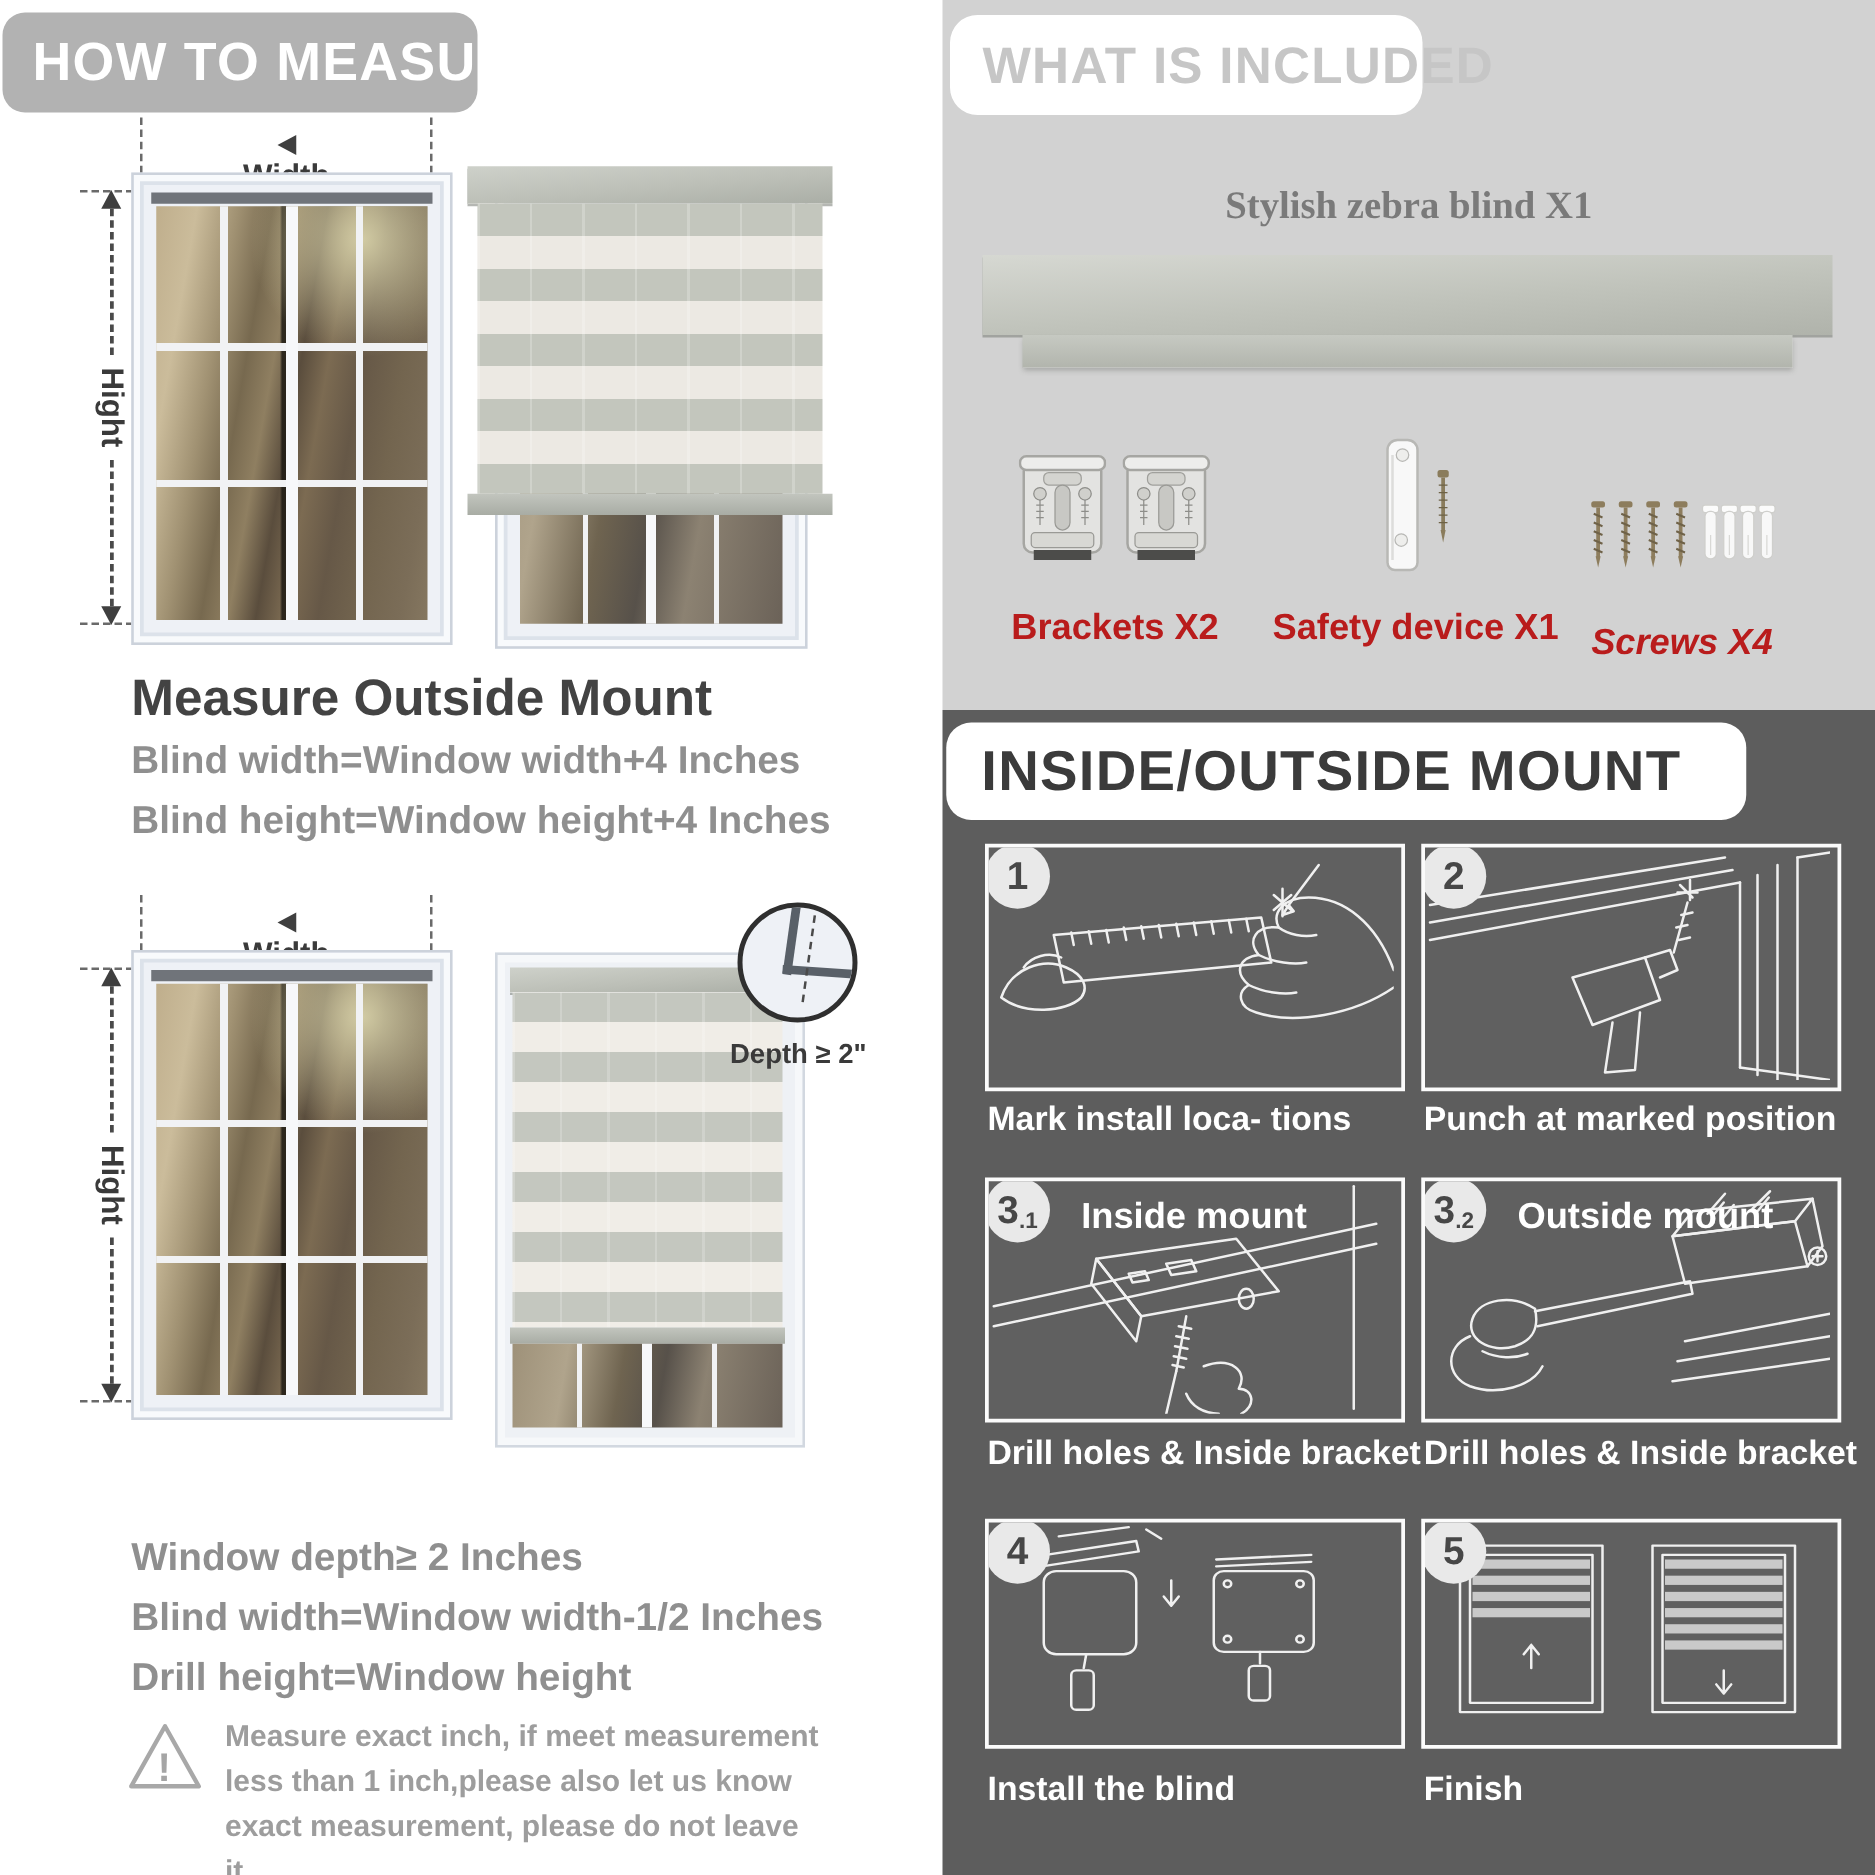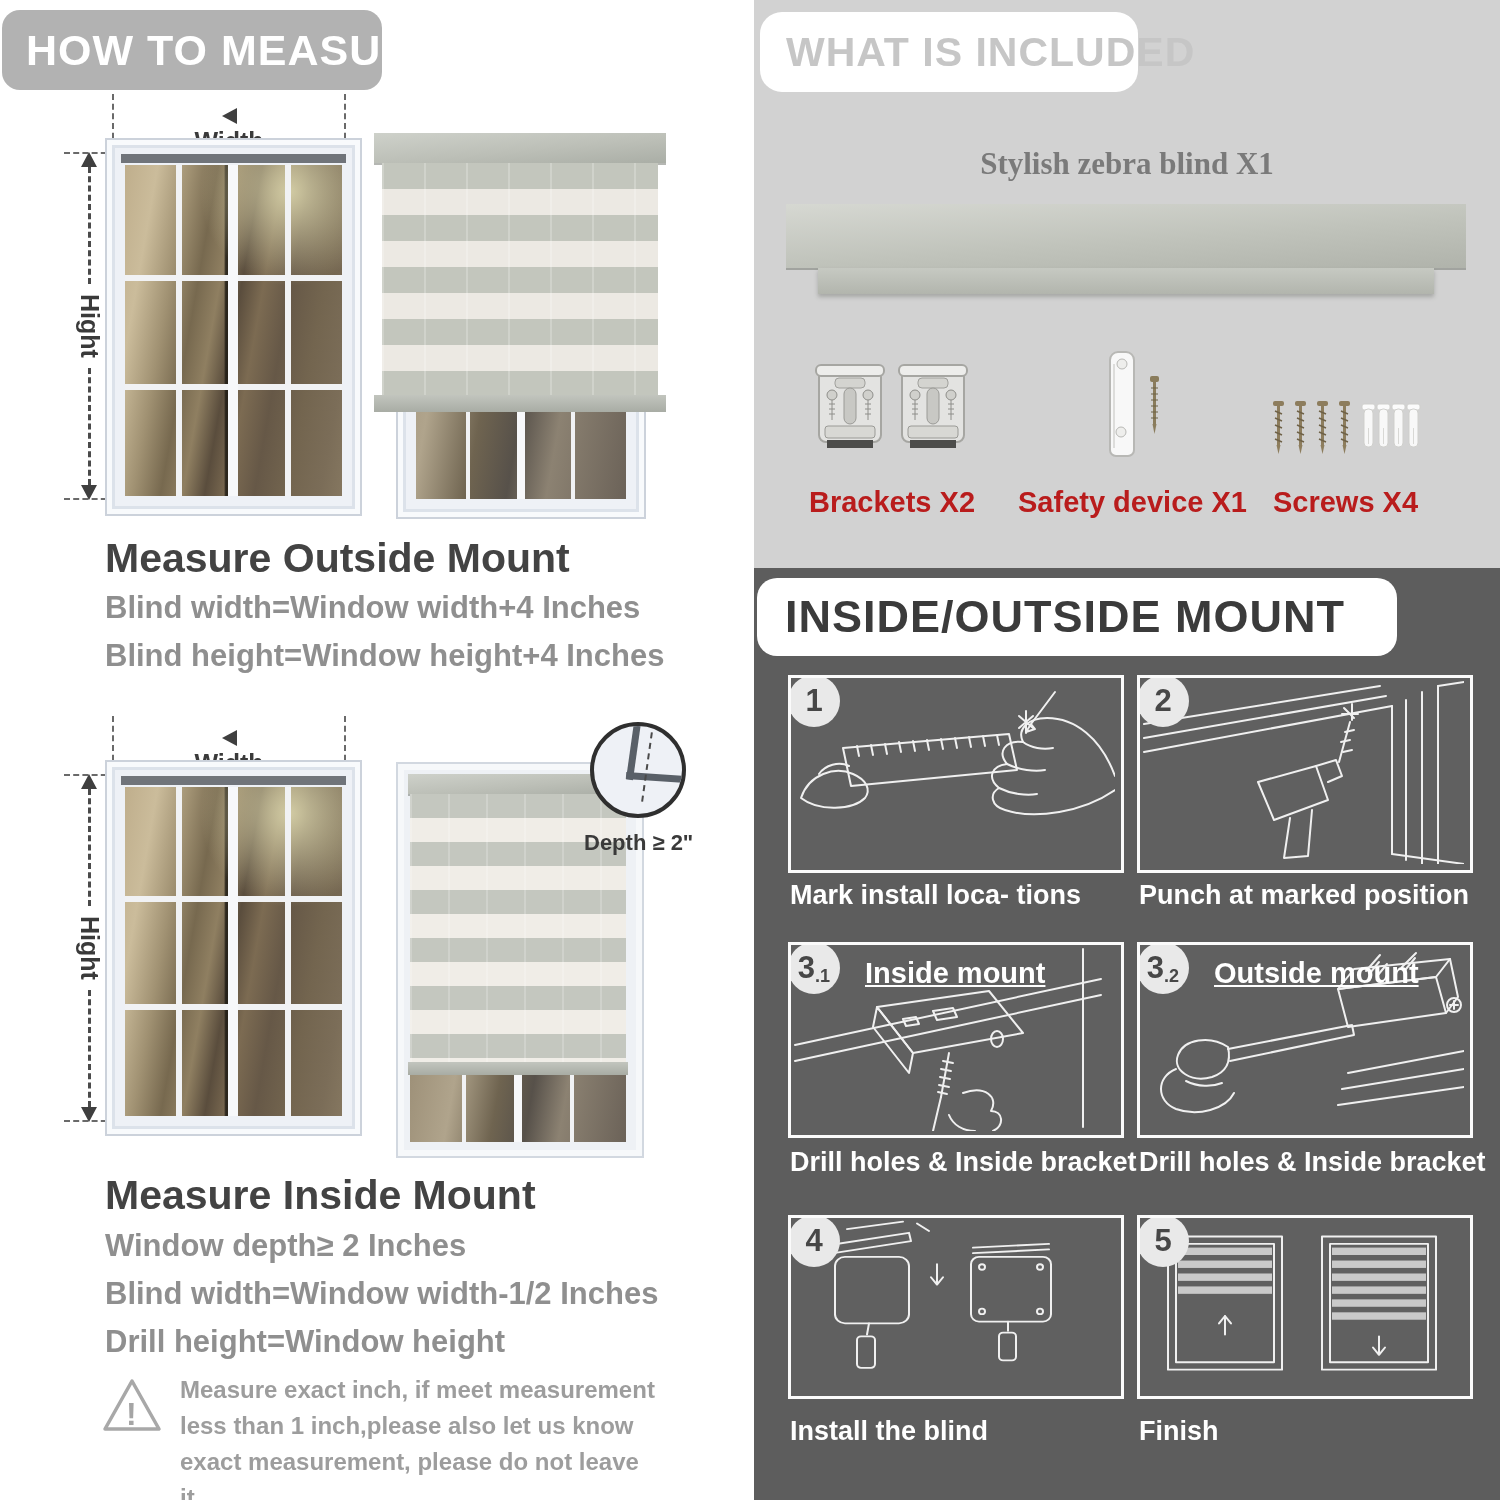--- a/index.html
+++ b/index.html
@@ -67,21 +67,21 @@
   .iwin-frame{background:#eef1f5;border:2px solid #d2d8e0;box-shadow:inset 0 0 0 6px #f6f8fa;}
 
   
   .h-dark{font-size:41px;font-weight:bold;color:#434343;white-space:nowrap;}
   .line-gray{font-size:31px;font-weight:bold;color:#8f8f8f;white-space:nowrap;}
   .depth-lbl{font-size:22px;font-weight:bold;color:#3a3a3a;white-space:nowrap;}
   .warn-text{font-size:24px;font-weight:600;color:#9d9d9d;line-height:36px;}
   .comp-lbl{font-size:29px;font-weight:bold;color:#b91c1c;text-align:center;white-space:nowrap;}
   .prod-lbl{font-size:31px;font-weight:bold;color:#7a7a7a;text-align:center;}
   .step-cap{font-size:27px;font-weight:bold;color:#ffffff;white-space:nowrap;}
-  .step-title{font-size:29px;font-weight:bold;color:#ffffff;white-space:nowrap;text-decoration:underline;}
+  .step-title{font-size:29px;font-weight:bold;color:#ffffff;white-space:nowrap;}
 
   
   #included{left:754px;top:0;width:746px;height:568px;background:#d2d2d2;}
   #mount{left:754px;top:568px;width:746px;height:932px;background:#5d5d5d;}
   .panel{position:absolute;width:330px;height:192px;border:3px solid #fbfbfb;background:#606060;overflow:hidden;}
   .badge{position:absolute;left:-3px;top:-3px;width:52px;height:52px;border-radius:50%;background:#e9e9e9;
          display:flex;align-items:center;justify-content:center;font-weight:bold;color:#474747;font-size:31px;}
   .badge .sub{font-size:18px;align-self:flex-end;margin-bottom:7px;}
   .lineart{stroke:#f0f0f0;stroke-width:2;fill:none;stroke-linecap:round;stroke-linejoin:round;}
 
@@ -173,21 +173,20 @@
   </div>
 
   <div class="abs" style="left:590px;top:722px;width:88px;height:88px;border-radius:50%;
        border:4px solid #2f2f2f;background:#eef1f6;overflow:hidden;">
     <div class="abs" style="left:36px;top:-4px;width:7px;height:58px;background:#596068;transform:rotate(8deg);"></div>
     <div class="abs" style="left:32px;top:48px;width:60px;height:7px;background:#596068;transform:rotate(4deg);"></div>
     <div class="abs" style="left:52px;top:6px;height:70px;border-left:2px dashed #4a4a4a;transform:rotate(8deg);"></div>
   </div>
   <div class="abs depth-lbl" style="left:584px;top:830px;">Depth ≥ 2"</div>
 
-  <div class="abs h-dark" style="left:105px;top:1172px;">Measure Inside Mount</div>
   <div class="abs line-gray" style="left:105px;top:1228px;">Window depth≥ 2 Inches</div>
   <div class="abs line-gray" style="left:105px;top:1276px;">Blind width=Window width-1/2 Inches</div>
   <div class="abs line-gray" style="left:105px;top:1324px;">Drill height=Window height</div>
 
   <svg class="abs" style="left:100px;top:1376px;" width="64" height="60" viewBox="0 0 64 60">
     <path d="M32,5 L59,53 L5,53 Z" fill="none" stroke="#a8a8a8" stroke-width="3.5" stroke-linejoin="round"></path>
   </svg>
   <div class="tri-bang" style="left:126px;top:1396px;">!</div>
   <div class="abs warn-text" style="left:180px;top:1372px;width:475px;">Measure exact inch, if meet measurement less than 1 inch,please also let us know exact measurement, please do not leave it</div>
 
@@ -279,21 +278,21 @@
         <g transform="translate(137,0)">
           <rect x="-1" y="4" width="13" height="6" rx="2" fill="rgba(255,255,255,.9)" stroke="#cfcfcc"></rect>
           <rect x="1" y="9" width="9" height="38" rx="4" fill="rgba(255,255,255,.85)" stroke="#cfcfcc"></rect>
           <path d="M5.5,28 v16" stroke="#d8d8d5"></path>
         </g>
       </g>
     </svg>
 
     <div class="abs comp-lbl" style="left:28px;top:486px;width:220px;">Brackets X2</div>
     <div class="abs comp-lbl" style="left:264px;top:486px;width:220px;">Safety device X1</div>
-    <div class="abs comp-lbl" style="left:509px;top:486px;width:165px;">Screws X4</div>
+    <div class="abs comp-lbl" style="left:509px;top:498px;width:165px;font-style:italic;">Screws X4</div>
   </div>
 
   <div class="abs" id="mount">
     <div class="abs banner" id="iom-banner">INSIDE/OUTSIDE MOUNT</div>
 
     <div class="panel" style="left:34px;top:107px;">
       <svg class="lineart" width="324" height="186" viewBox="0 0 324 186">
         <path d="M52,70 L218,56 L226,92 L60,108 Z"></path>
         <path d="M66,68 l2,10 M80,67 l2,10 M94,66 l2,10 M108,64 l2,10 M122,63 l2,10 M136,62 l2,10 M150,61 l2,10 M164,60 l2,10 M178,59 l2,10 M192,58 l2,10 M206,57 l2,10"></path>
         <path d="M228,38 l14,12 M242,38 l-14,12 M235,33 l0,22"></path>

